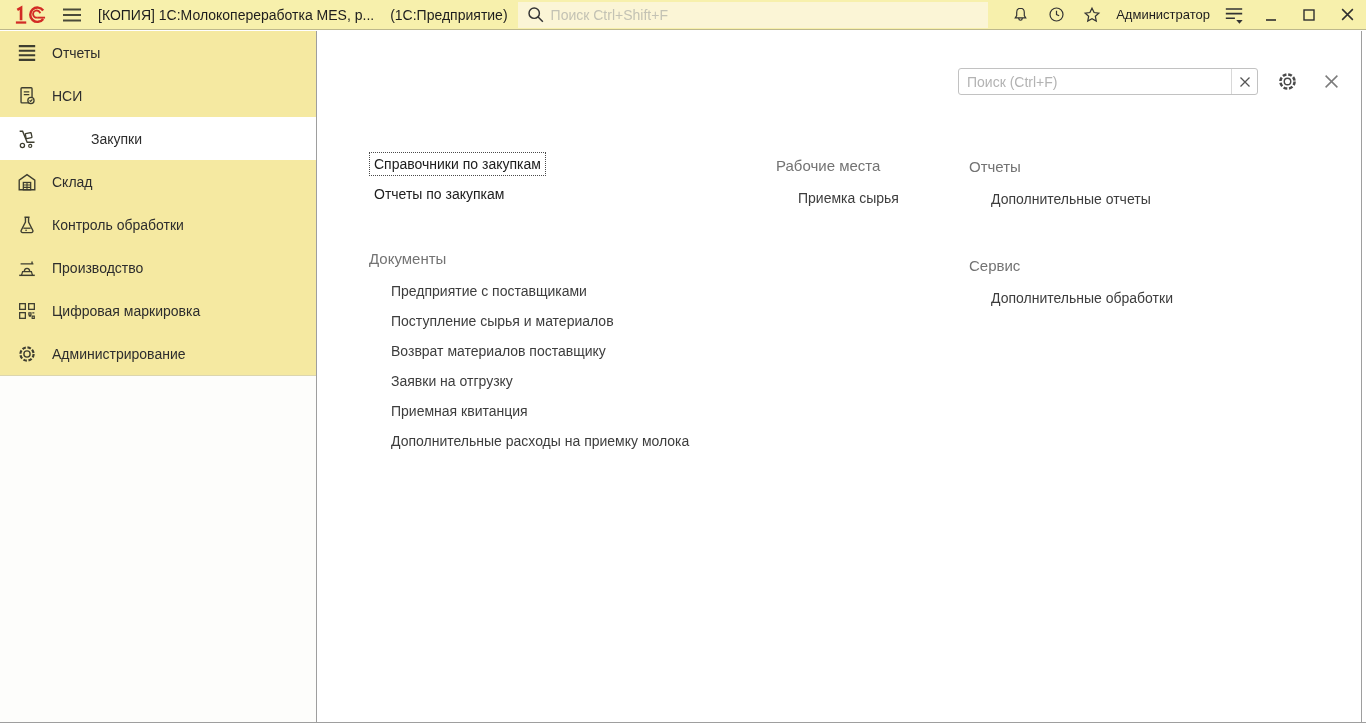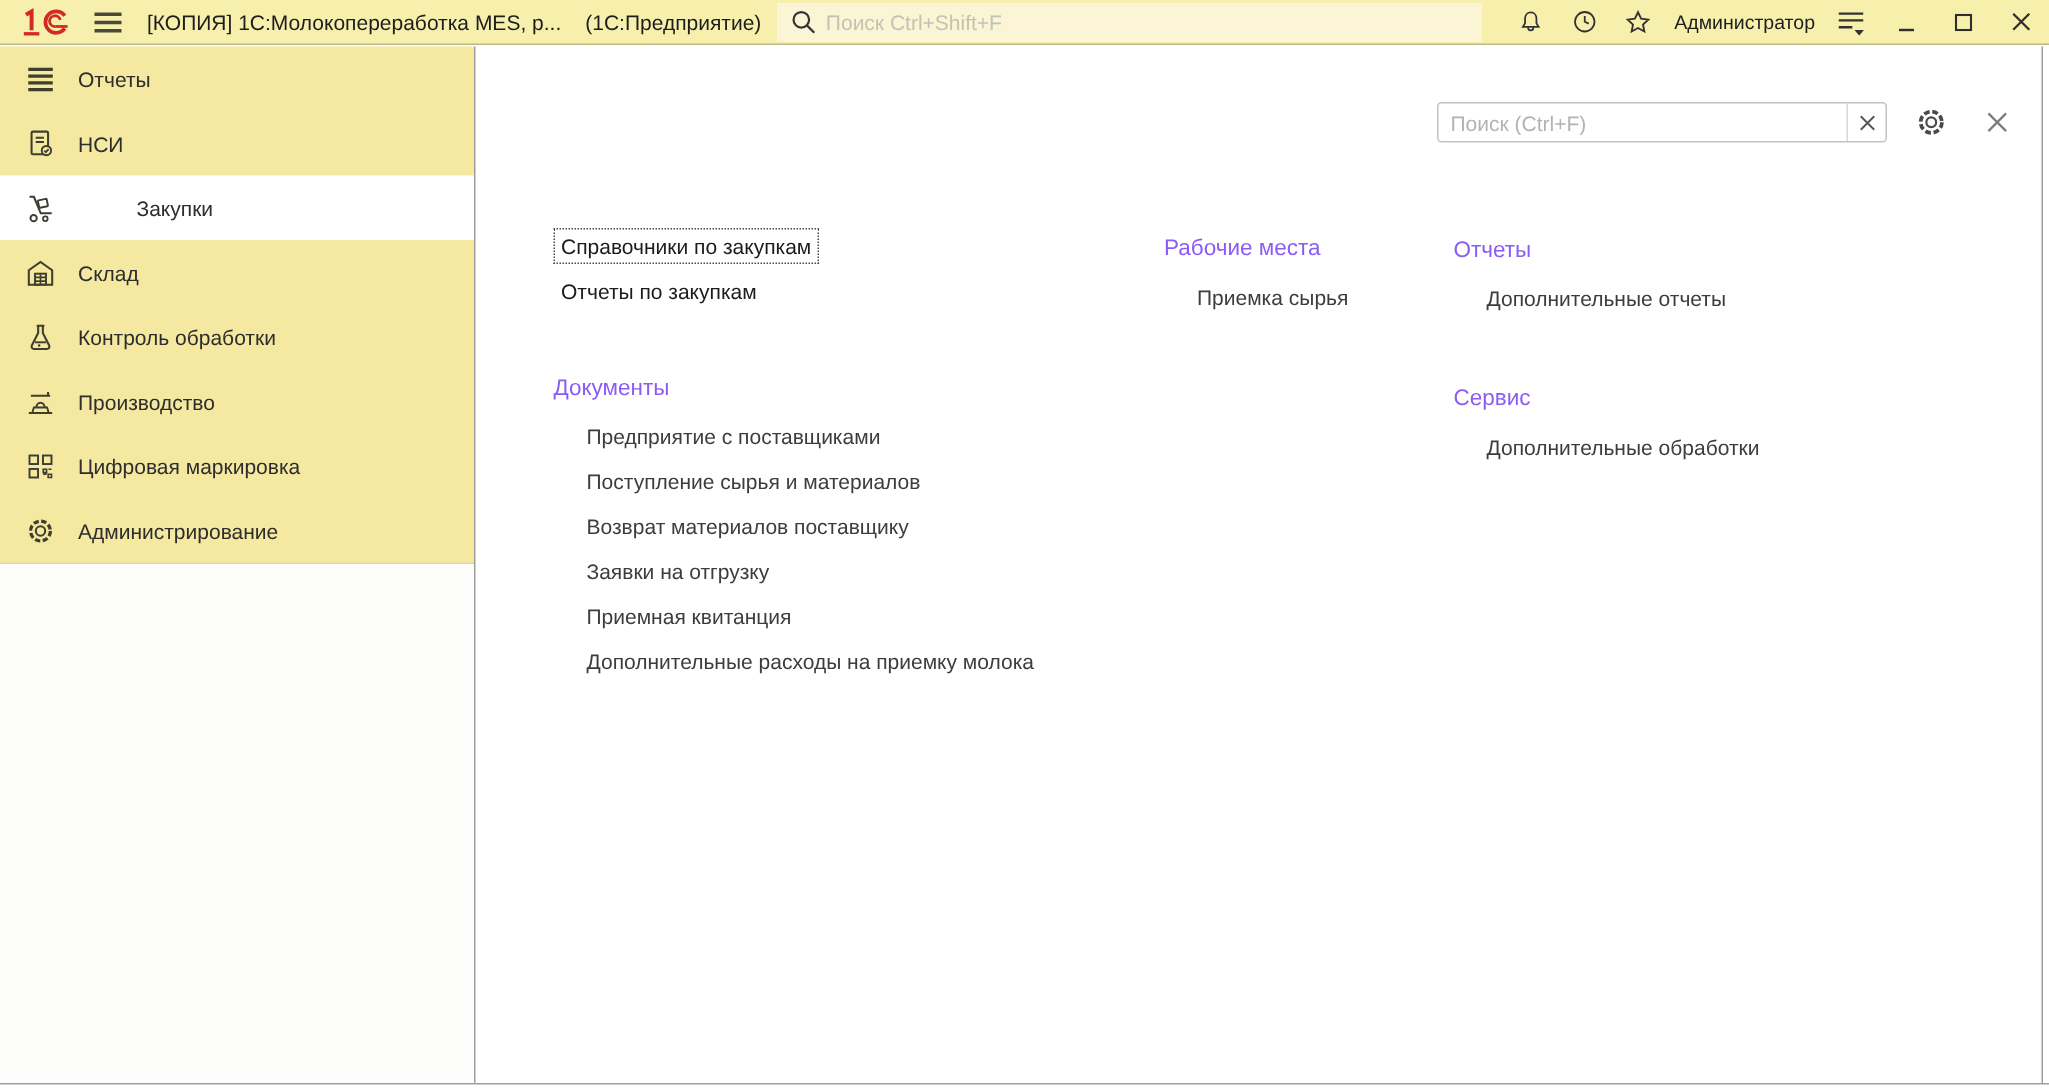--- a/index.html
+++ b/index.html
@@ -63,21 +63,21 @@
   .col { position:absolute; }
   .col1 { left:52px; top:121px; width:390px; }
   .col2 { left:459px; top:126px; width:190px; }
   .col3 { left:652px; top:127px; width:320px; }
   .cmd-row { margin-bottom:6px; }
   .cmd {
     display:inline-block; font-weight:normal; font-size:14px; color:#1c1c1c;
     padding:3px 4px; border:1px solid transparent; cursor:pointer;
   }
   .cmd.focused { border:1px dotted #4a4a4a; }
-  .section-title { color:#8b5cf6; font-size:15px; font-weight:normal; cursor:pointer; display:inline-block; }
+  .section-title { color:#737373; font-size:15px; font-weight:normal; cursor:pointer; display:inline-block; }
   .col1 .section-title { margin-top:38px; }
   .sec-gap .section-title { margin-top:43px; }
   .items { list-style:none; margin:8px 0 0 0; padding:0 0 0 22px; }
   .items li { font-size:14px; color:#3d3d3d; height:30px; line-height:30px; cursor:pointer; }
   svg { display:block; }
 </style>
 </head>
 <body>
 
 <div class="app">

